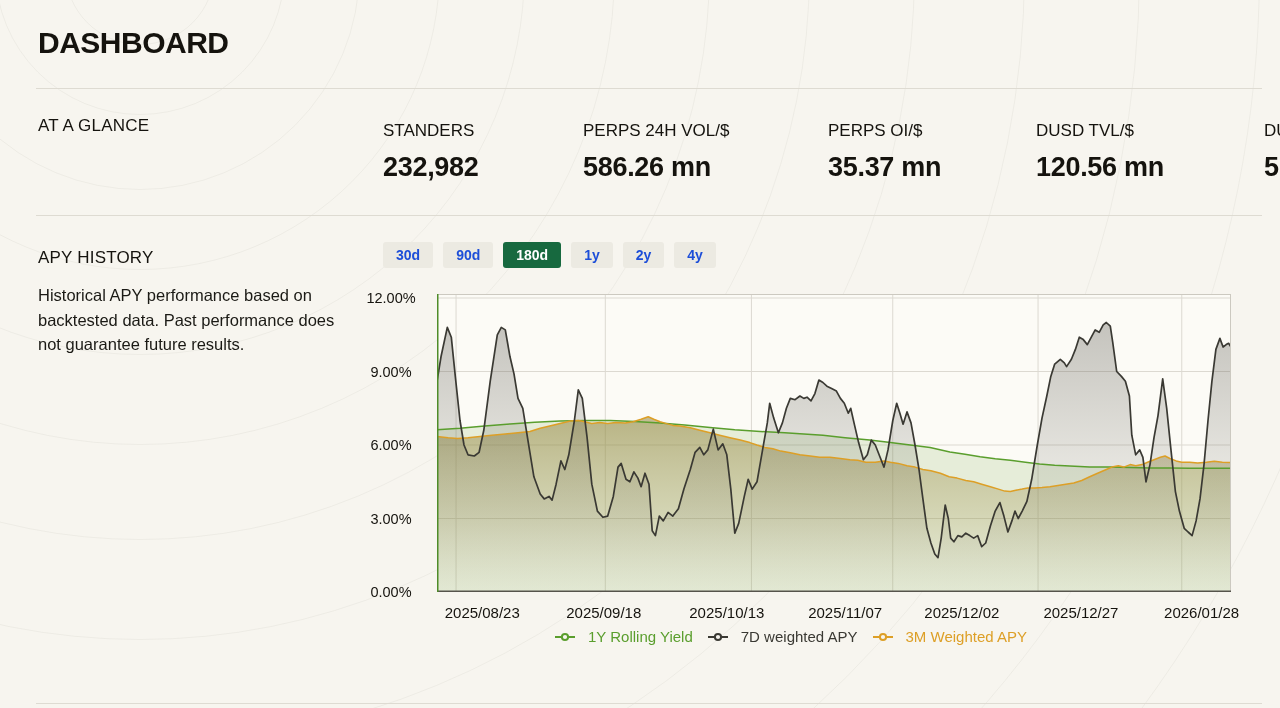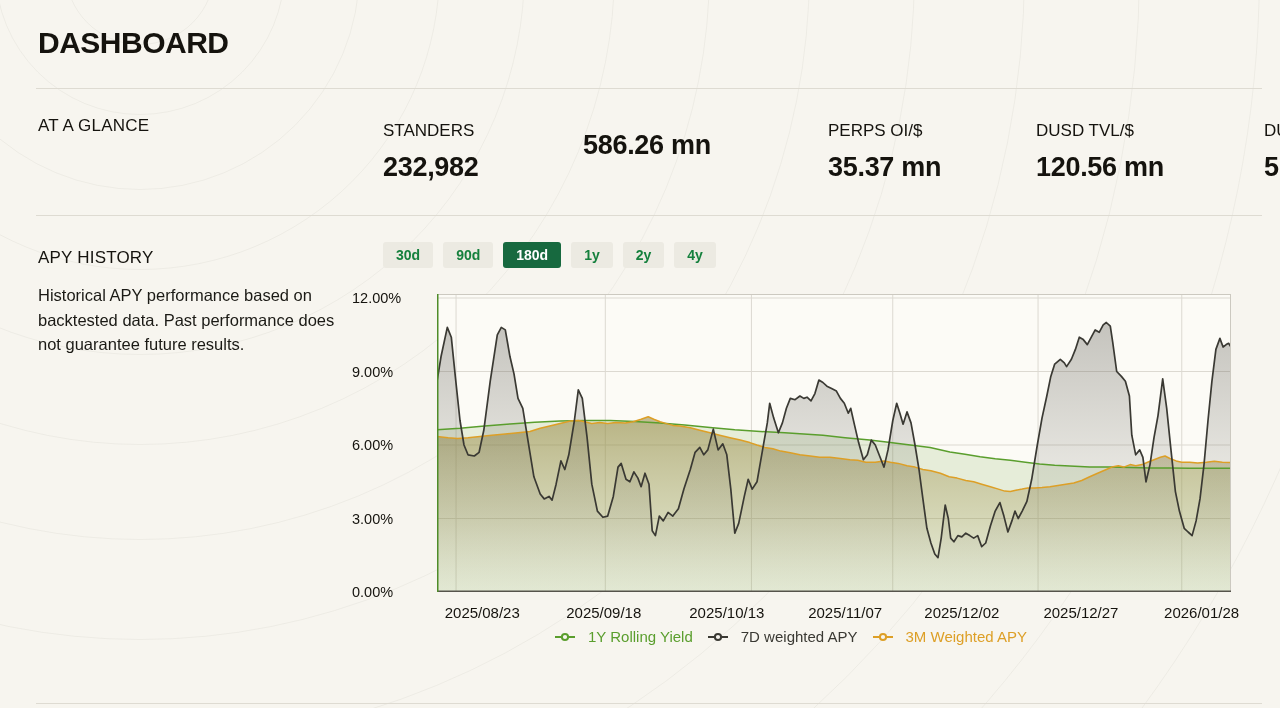--- a/index.html
+++ b/index.html
@@ -21,30 +21,30 @@
   .stats-row { position:absolute; left:383px; top:120px; display:flex;gap:38px; }
   .stat { display:flex; flex-direction:column; }
   .stat-label { font-size:17px; line-height:22px; white-space:nowrap; }
   .stat-value { margin-top:10px; font-size:27px; font-weight:700; letter-spacing:-0.3px; white-space:nowrap; }
   .ext-arrow { font-size:16px; }
 
   
   .ranges { position:absolute; left:383px; top:242px; display:flex; gap:10px; }
   .range-btn {
     border:none; cursor:pointer; border-radius:3px;
-    background:#eceae2; color:#15803d;
+    background:#eceae2; color:#1d4ed8;
     font-family:"Liberation Sans", sans-serif;
     font-size:14px; font-weight:700; padding:6px 13px; line-height:14px;
   }
   .range-btn.selected { background:#17693f; color:#ffffff; }
 
   
   .plot { position:absolute; left:437px; top:294px; width:794px; height:298px; }
   .plot svg { display:block; width:100%; height:100%; }
-  .y-label { position:absolute; left:352px; width:78px; height:18px; line-height:18px; text-align:left; font-size:14.5px; }
+  .y-label { position:absolute; left:352px; width:78px; height:18px; line-height:18px; text-align:center; font-size:14.5px; }
   .x-labels { position:absolute; left:437px; top:604px; width:794px; height:20px; }
   .x-label { position:absolute; transform:translateX(-50%); white-space:nowrap; font-size:15px; }
   .legend { position:absolute; left:437px; top:628px; width:794px; display:flex; justify-content:center; align-items:center; gap:15px; padding-right:86px; }
   .legend-item { display:flex; align-items:center; gap:13px; font-size:15px; cursor:pointer; }
 </style>
 </head>
 <body>
 
 <div id="app">
   <div id="rings">
@@ -66,20 +66,21 @@
   <h1 class="page-title">DASHBOARD</h1>
   <div class="hr" style="top:88px"></div>
 
   <div class="section-label" style="top:116px">AT A GLANCE</div>
   <div class="stats-row" id="stats-row">
       <div class="stat" style="width: 162px;">
         <span class="stat-label">STANDERS</span>
         <div class="stat-value">232,982</div>
       </div>
       <div class="stat" style="width: 207px;">
+        <span class="stat-label">PERPS 24H VOL/$</span>
         <div class="stat-value">586.26 mn</div>
       </div>
       <div class="stat" style="width: 170px;">
         <span class="stat-label">PERPS OI/$</span>
         <div class="stat-value">35.37 mn</div>
       </div>
       <div class="stat" style="width: 190px;">
         <span class="stat-label">DUSD TVL/$</span>
         <div class="stat-value">120.56 mn</div>
       </div>

